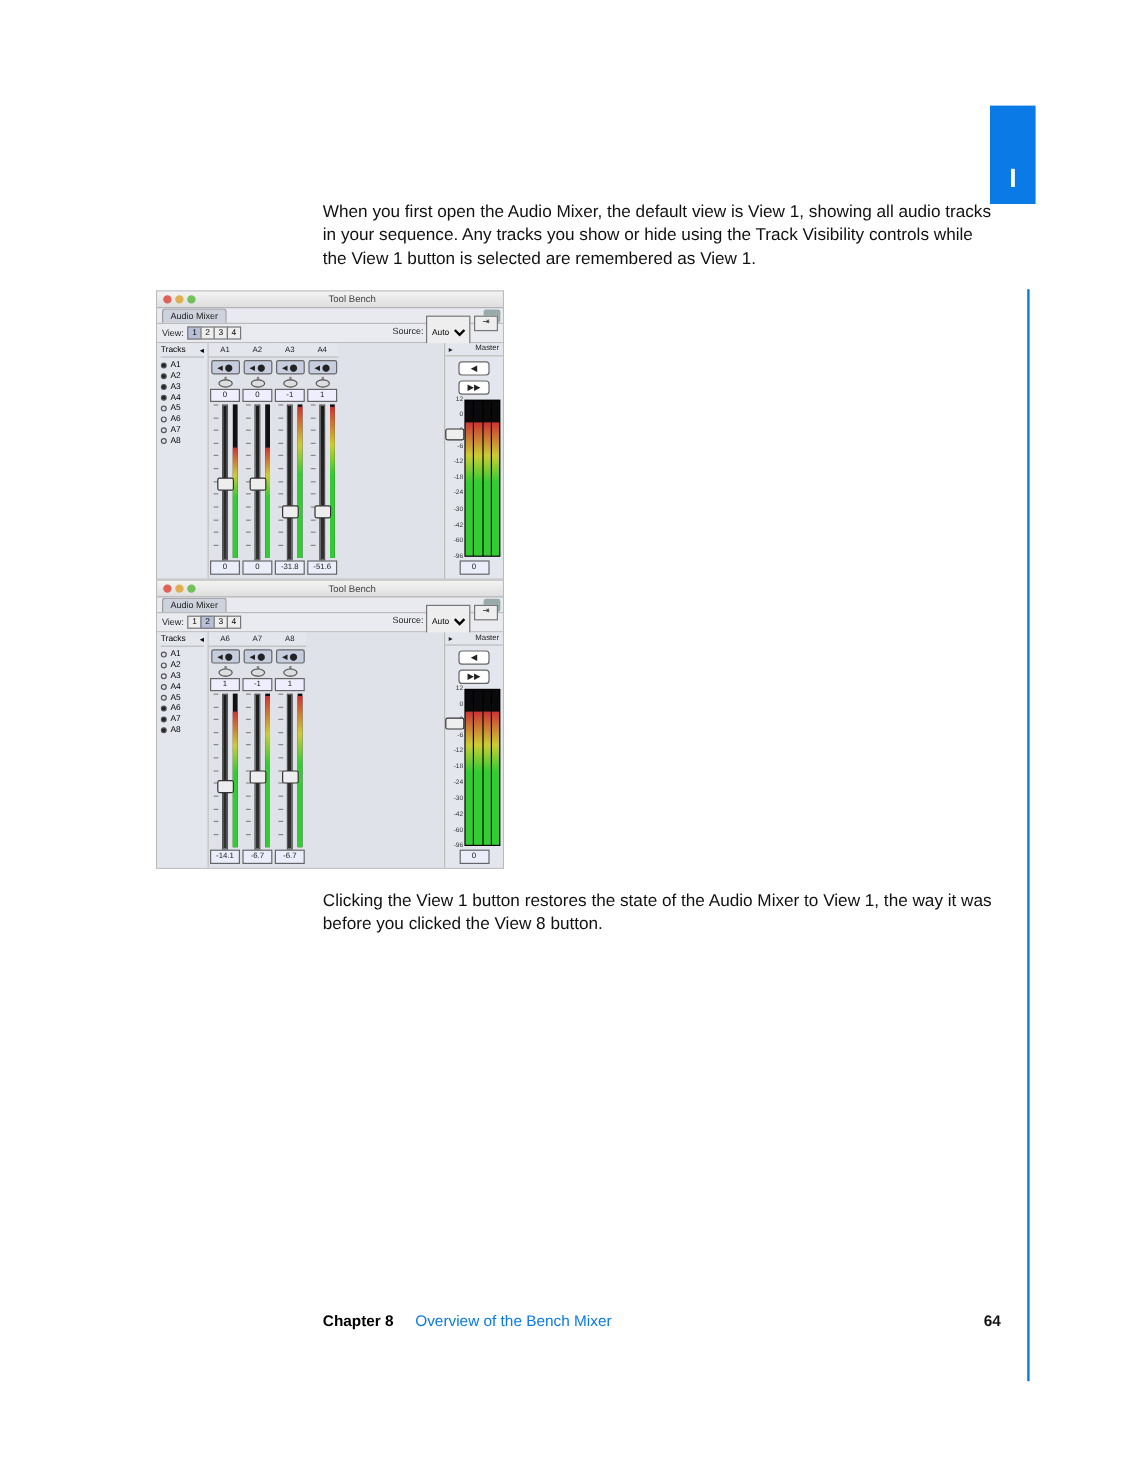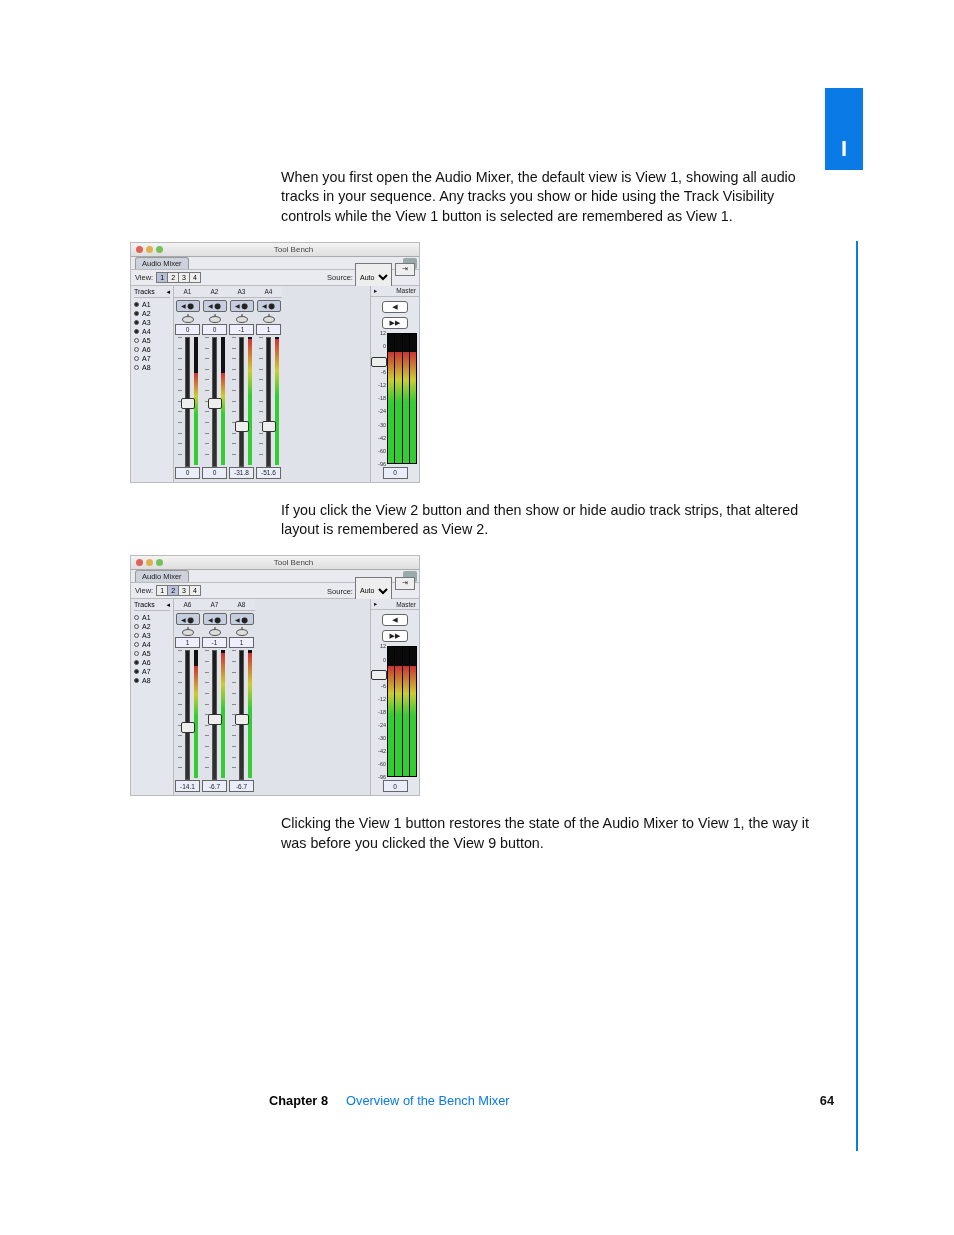--- a/index.html
+++ b/index.html
@@ -1,21 +1,21 @@
 <!DOCTYPE html>
 <html><head>
 <meta charset="utf-8">
 <style>
   body{margin:0;font-family:"Myriad Pro","Helvetica Neue",Arial,sans-serif;font-size:14.3px;color:#111;background:#fff}
   .page{width:954px;height:1235px;position:relative;margin:0 auto}
   .tab{position:absolute;top:88px;right:91px;width:38px;height:82px;background:#0a7ae6;display:flex;align-items:flex-start;justify-content:center;padding-top:48px;box-sizing:border-box}
   .tab span{color:#fff;font-weight:700;font-size:22px;font-family:Arial}
   .vline{position:absolute;top:241px;right:96px;width:2px;height:910px;background:#0a7ae6}
   .content{position:absolute;top:168px;left:269px;width:565px}
-  .content p{margin:0 12px 16px;line-height:1.35}
+  .content p{margin:0 0 16px;line-height:1.35}
   .caption{width:129px;padding-right:8px;text-align:right;font-size:11.8px;color:#000;line-height:1.3;padding-top:10px;position:relative}
   .caption-line{position:absolute;right:-11px;top:15px;width:13px;height:1px;background:#555}
   .screenshot{border:1px solid #bbb;background:#dfe2e9;font-family:"Lucida Grande",Arial,sans-serif}
   .titlebar{display:flex;align-items:center;font-size:8px;background:linear-gradient(#f3f3f3,#dedede);border-bottom:1px solid #aaa;height:13px}
   .dots{display:flex;gap:3px;padding:0 5px}
   .dot{width:7px;height:7px;border-radius:50%}
   .d1{background:#e06156}.d2{background:#e0b050}.d3{background:#74c05c}
   .titlebar .ttl{flex:1;text-align:center;color:#444}
   .tabrow{display:flex;height:12px;background:#e8eaef;font-size:7.5px;align-items:flex-end}
   .tabrow .atab{padding:1px 6px;background:#ced2dc;border:1px solid #999;border-bottom:none;border-radius:3px 3px 0 0;margin-left:4px;color:#222}
@@ -307,21 +307,20 @@
                     <div class="fill" style="height:86%"></div>
                   </div>
                 </div>
               </div>
               <div class="btm" style="margin:3px auto">0</div>
             </div>
           </div>
         </div>
     </div>
 
-    <p style="margin-top:18px">If you click the View 2 button and then show or hide audio track strips, that altered layout is remembered as View 2.</p>
 
     <div class="spacer-fig">
       <div id="fig2" class="screenshot" style="width:288px">
           <div class="titlebar">
             <div class="dots">
               <div class="dot d1"></div>
               <div class="dot d2"></div>
               <div class="dot d3"></div>
             </div>
             <div class="ttl">Tool Bench</div>
@@ -513,21 +512,21 @@
                     <div class="fill" style="height:86%"></div>
                   </div>
                 </div>
               </div>
               <div class="btm" style="margin:3px auto">0</div>
             </div>
           </div>
         </div>
     </div>
 
-    <p style="margin-top:18px">Clicking the View 1 button restores the state of the Audio Mixer to View 1, the way it was before you clicked the View 9 button.</p>
+    <p style="margin-top:18px">Clicking the View 1 button restores the state of the Audio Mixer to View 1, the way it was before you clicked the View 8 button.</p>
   </div>
 
   <div class="footer">
     <span class="ch">Chapter 8</span>
     <span class="ti">Overview of the Bench Mixer</span>
   </div>
   <div class="pageno">64</div>
 </div>
 
 </body></html>

